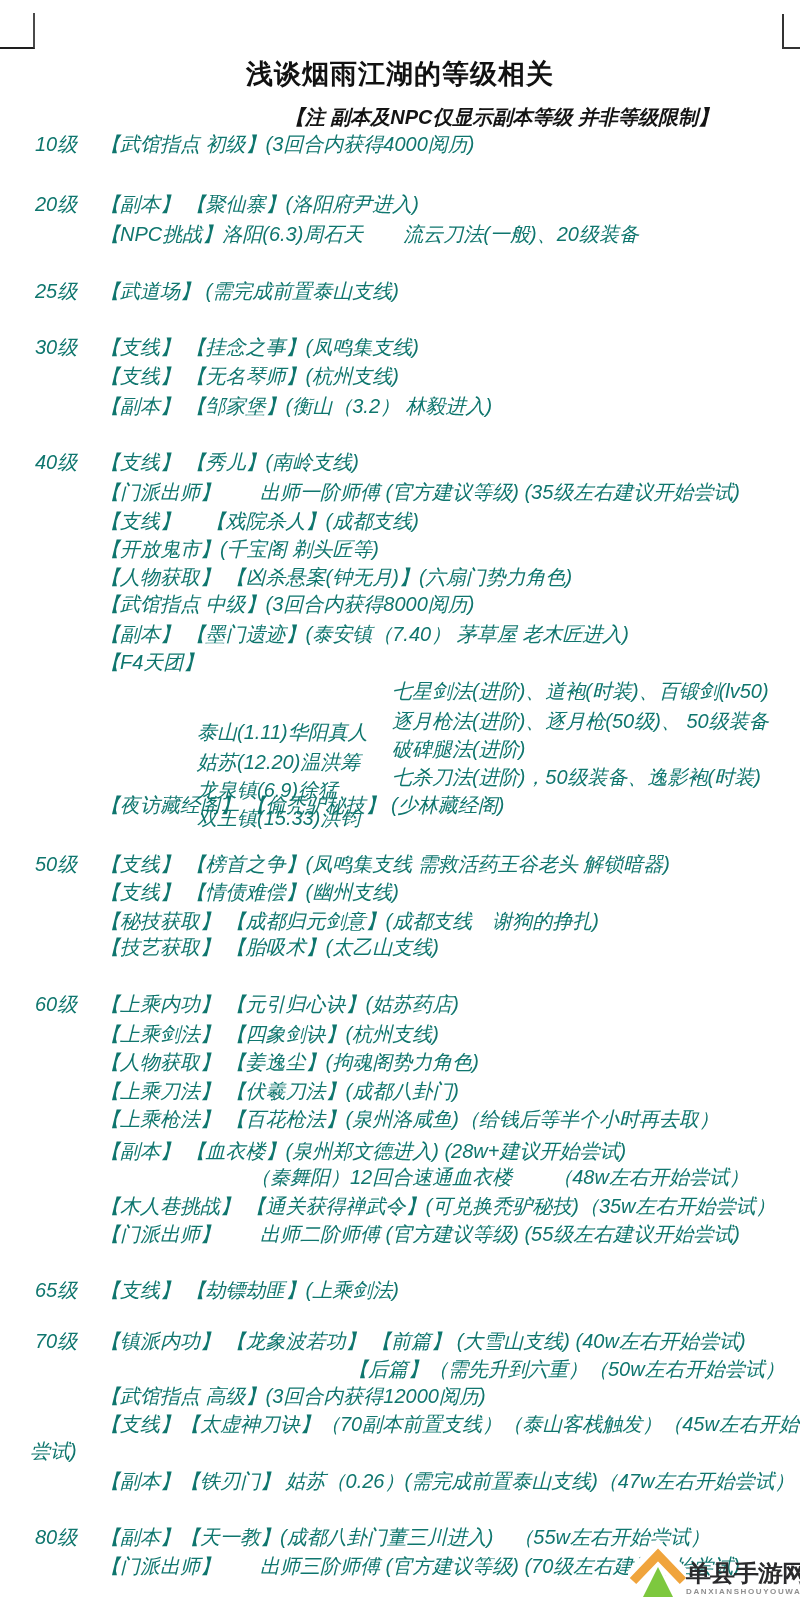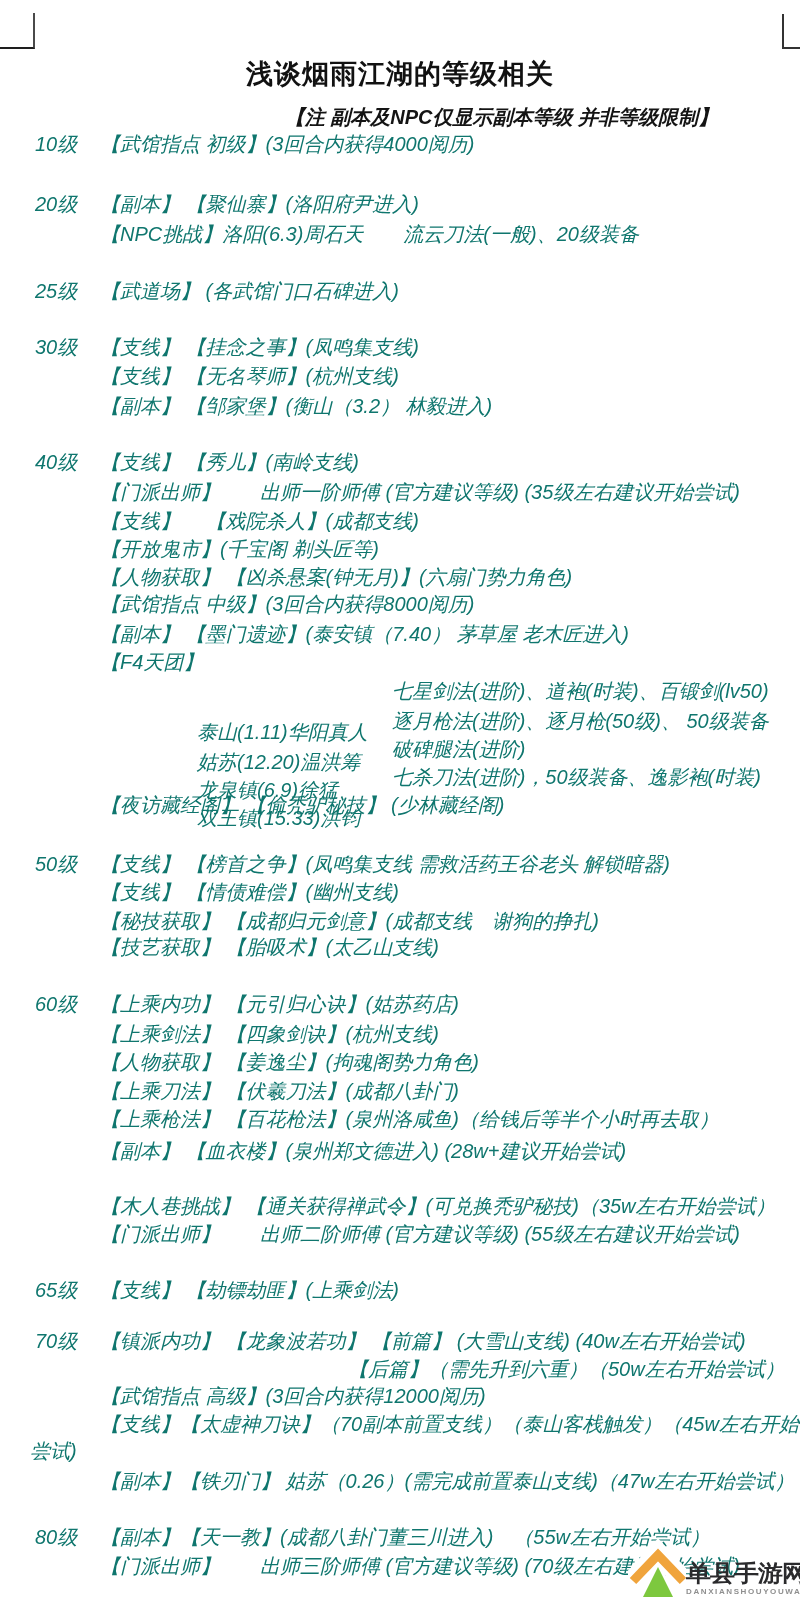--- a/index.html
+++ b/index.html
@@ -59,21 +59,21 @@
     </div>
   <div class="row" style="top:191px">
       <span class="lv">20级</span>
       <span class="tx">【副本】 【聚仙寨】(洛阳府尹进入)</span>
     </div>
   <div class="row" style="top:221px">
       <span class="tx">【NPC挑战】洛阳(6.3)周石天　　流云刀法(一般)、20级装备</span>
     </div>
   <div class="row" style="top:278px">
       <span class="lv">25级</span>
-      <span class="tx">【武道场】 (各武馆门口石碑进入)</span>
+      <span class="tx">【武道场】 (需完成前置泰山支线)</span>
     </div>
   <div class="row" style="top:334px">
       <span class="lv">30级</span>
       <span class="tx">【支线】 【挂念之事】(凤鸣集支线)</span>
     </div>
   <div class="row" style="top:363px">
       <span class="tx">【支线】 【无名琴师】(杭州支线)</span>
     </div>
   <div class="row" style="top:393px">
       <span class="tx">【副本】 【邹家堡】(衡山（3.2） 林毅进入)</span>
@@ -146,20 +146,23 @@
       <span class="tx">【人物获取】 【姜逸尘】(拘魂阁势力角色)</span>
     </div>
   <div class="row" style="top:1078px">
       <span class="tx">【上乘刀法】 【伏羲刀法】(成都八卦门)</span>
     </div>
   <div class="row" style="top:1106px">
       <span class="tx">【上乘枪法】 【百花枪法】(泉州洛咸鱼)（给钱后等半个小时再去取）</span>
     </div>
   <div class="row" style="top:1138px">
       <span class="tx">【副本】 【血衣楼】(泉州郑文德进入) (28w+建议开始尝试)</span>
+    </div>
+  <div class="row" style="top:1164px">
+      <span class="tx qin">（秦舞阳）12回合速通血衣楼　　（48w左右开始尝试）</span>
     </div>
   <div class="row" style="top:1193px">
       <span class="tx">【木人巷挑战】 【通关获得禅武令】(可兑换秃驴秘技)（35w左右开始尝试）</span>
     </div>
   <div class="row" style="top:1221px">
       <span class="tx">【门派出师】　　出师二阶师傅 (官方建议等级) (55级左右建议开始尝试)</span>
     </div>
   <div class="row" style="top:1277px">
       <span class="lv">65级</span>
       <span class="tx">【支线】 【劫镖劫匪】(上乘剑法)</span>

